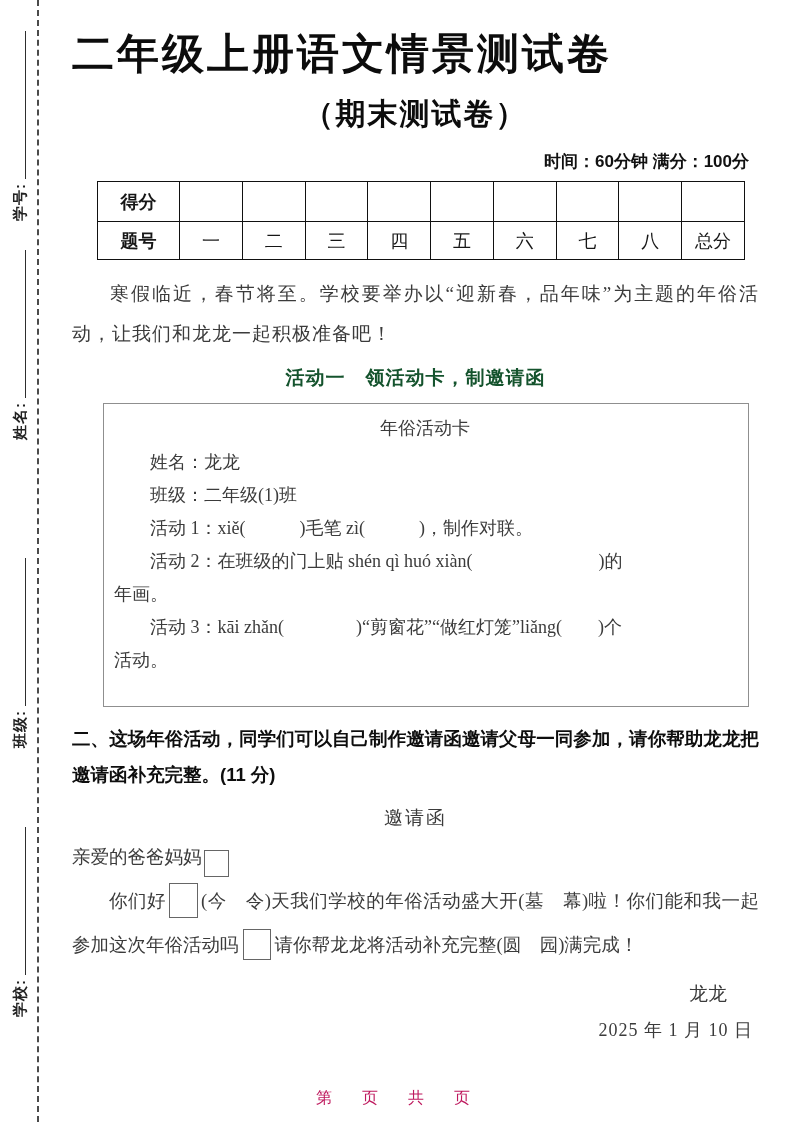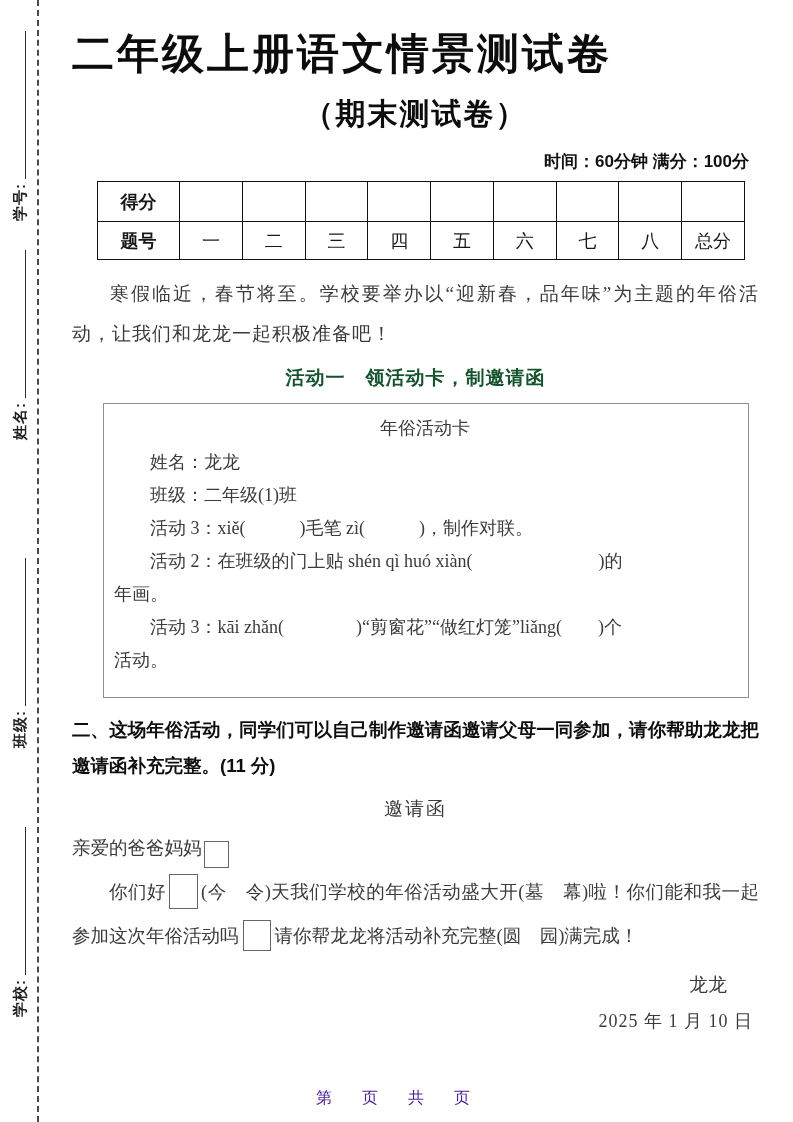--- a/index.html
+++ b/index.html
@@ -71,21 +71,21 @@
     font-size: 19px; font-weight: bold; color: #14532d; letter-spacing: 1px;
   }
   .question {
     margin-top: 14px; font-size: 18.5px; font-weight: bold; color: #0e0e0e;
     line-height: 36px; text-align: justify;
   }
 
   
   .card {
     margin: 12px 10px 0 31px; border: 1.2px solid #8f8f8f;
-    padding: 12px 12px 20px 10px;
+    padding: 12px 12px 29px 10px;
   }
   .card .card-title { text-align: center; font-size: 18px; margin-bottom: 6px; }
   .card p { font-size: 18px; line-height: 33px; }
   .card p.ind { text-indent: 2em; }
 
   
   .inv-title { margin-top: 12px; text-align: center; font-size: 19px; letter-spacing: 2px; }
   .inv-line { margin-top: 8px; font-size: 18.5px; line-height: 40px; font-family: Liberation Mono, monospace; }
   .inv-body { margin-top: 0; font-size: 18.5px; line-height: 44px; text-align: justify; text-indent: 2em; }
   .ans-box {
@@ -94,21 +94,21 @@
   }
   .box-sm { width: 25px; height: 27px; vertical-align: -14px; margin-left: 2px; }
   .box-md { width: 29px; height: 35px; vertical-align: -11px; margin: 0 3px; }
   .box-md2 { width: 28px; height: 31px; vertical-align: -9px; margin: 0 4px; }
 
   .signature { margin-top: 14px; text-align: right; padding-right: 32px; font-size: 19px; }
   .date-line { margin-top: 11px; text-align: right; padding-right: 6px; font-size: 18px; letter-spacing: 1px; }
 
   .footer {
     position: absolute; left: 0; bottom: 13px; width: 100%;
-    text-align: center; font-size: 16px; color: #4c1d95; letter-spacing: 7px;
+    text-align: center; font-size: 16px; color: #be185d; letter-spacing: 7px;
     font-weight: 500;
   }
 </style>
 </head>
 <body>
 
 <div class="sidebar">
   <div class="side-item si-1">
     <span class="side-label">学号:</span>
     <span class="side-line"></span>
@@ -164,21 +164,21 @@
 
   <p class="intro kai">寒假临近，春节将至。学校要举办以“迎新春，品年味”为主题的年俗活动，让我们和龙龙一起积极准备吧！</p>
 
   <div class="act-heading">活动一　领活动卡，制邀请函</div>
 
 
   <div class="card kai">
     <div class="card-title">年俗活动卡</div>
     <p class="ind">姓名：龙龙</p>
     <p class="ind">班级：二年级(1)班</p>
-    <p class="ind">活动 3：xiě(　　　)毛笔 zì(　　　)，制作对联。</p>
+    <p class="ind">活动 1：xiě(　　　)毛笔 zì(　　　)，制作对联。</p>
     <p class="ind">活动 2：在班级的门上贴 shén qì huó xiàn(　　　　　　　)的</p>
     <p>年画。</p>
     <p class="ind">活动 3：kāi zhǎn(　　　　)“剪窗花”“做红灯笼”liǎng(　　)个</p>
     <p>活动。</p>
   </div>
 
   <p class="question">二、这场年俗活动，同学们可以自己制作邀请函邀请父母一同参加，请你帮助龙龙把邀请函补充完整。(11 分)</p>
 
   <div class="inv-title kai">邀请函</div>
 

